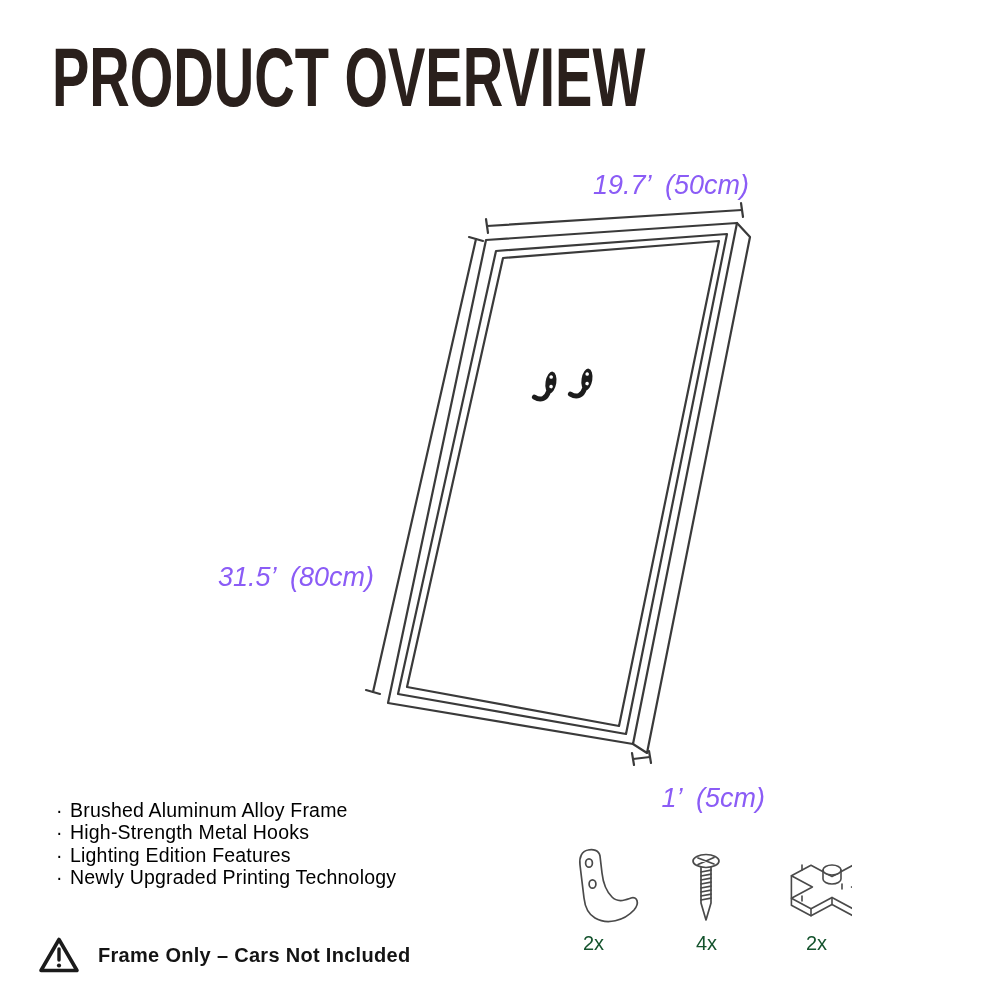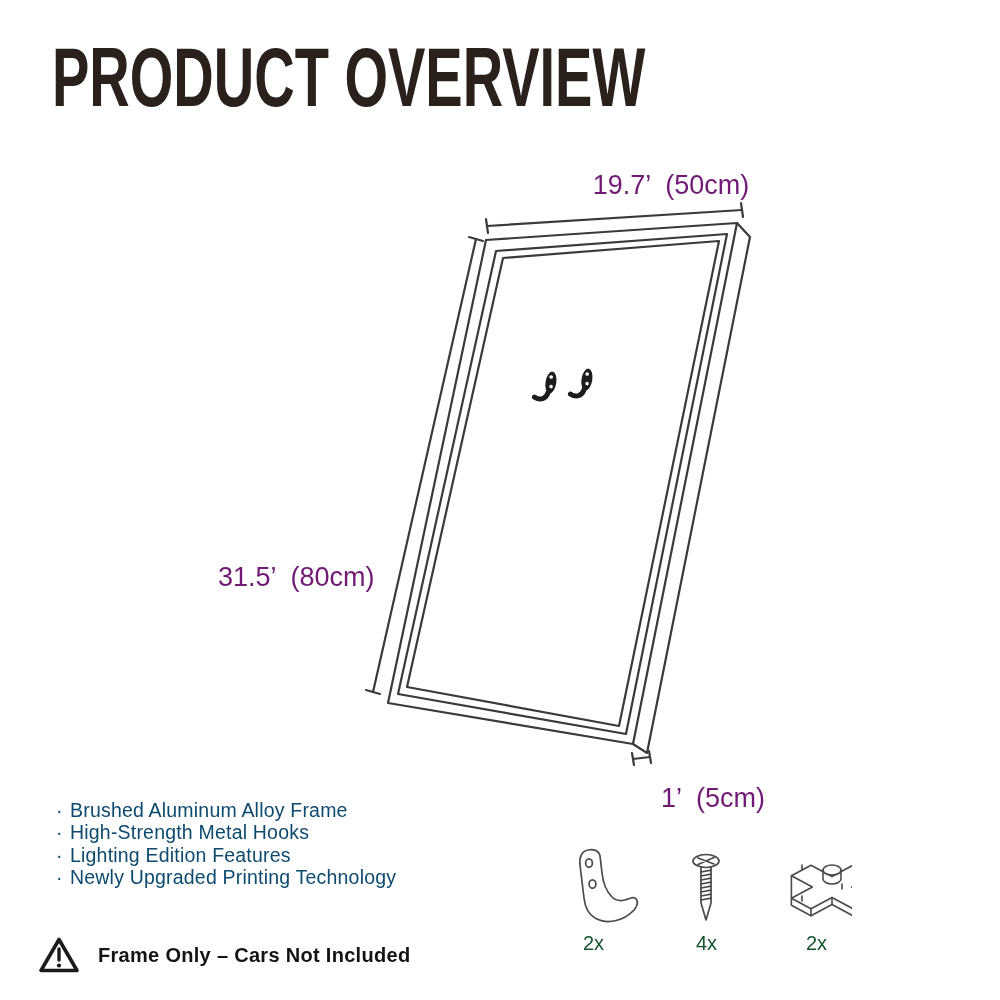--- a/index.html
+++ b/index.html
@@ -1,27 +1,27 @@
 <!DOCTYPE html>
 <html><head>
 <meta charset="utf-8">
 <style>
   html,body{margin:0;padding:0;background:#ffffff;}
   .canvas{position:relative;width:852px;height:1000px;background:#ffffff;overflow:hidden;
           font-family:"Liberation Sans", sans-serif;color:#1c1c1c;}
   .title{position:absolute;left:52px;top:36px;font-size:80px;font-weight:900;
          letter-spacing:0px;color:#2a201c;transform:scaleX(0.70) scaleY(1.04);
          transform-origin:left top;white-space:nowrap;line-height:1;}
-  .dim-label{position:absolute;font-size:27px;color:#701a75;white-space:pre;}
+  .dim-label{position:absolute;font-size:27px;color:#8b5cf6;white-space:pre;font-style:italic;}
   .dim-top{left:556px;top:170px;width:230px;text-align:center;}
   .dim-left{left:218px;top:562px;}
   .dim-depth{left:565px;top:783px;width:200px;text-align:right;}
   .frame-svg{position:absolute;left:0;top:0;}
   .features{position:absolute;left:56px;top:799px;font-size:19.5px;line-height:22.3px;
-            color:#0c4a6e;letter-spacing:0.2px;}
+            color:#000000;letter-spacing:0.2px;}
   .feature-line{white-space:nowrap;}
   .feature-line .dot{display:inline-block;width:14px;}
   .warning{position:absolute;left:38px;top:936px;display:flex;align-items:center;}
   .warning-text{margin-left:18px;font-size:20px;font-weight:700;color:#141414;
                 letter-spacing:0.3px;white-space:nowrap;}
   .hw-item{position:absolute;text-align:center;}
   .hw-hook{left:574px;top:846px;width:85px;}
   .hw-screw{left:688px;top:852px;width:42px;}
   .hw-bracket{left:786px;top:852px;width:92px;}
   .hw-count{position:absolute;font-size:20px;color:#14532d;}

